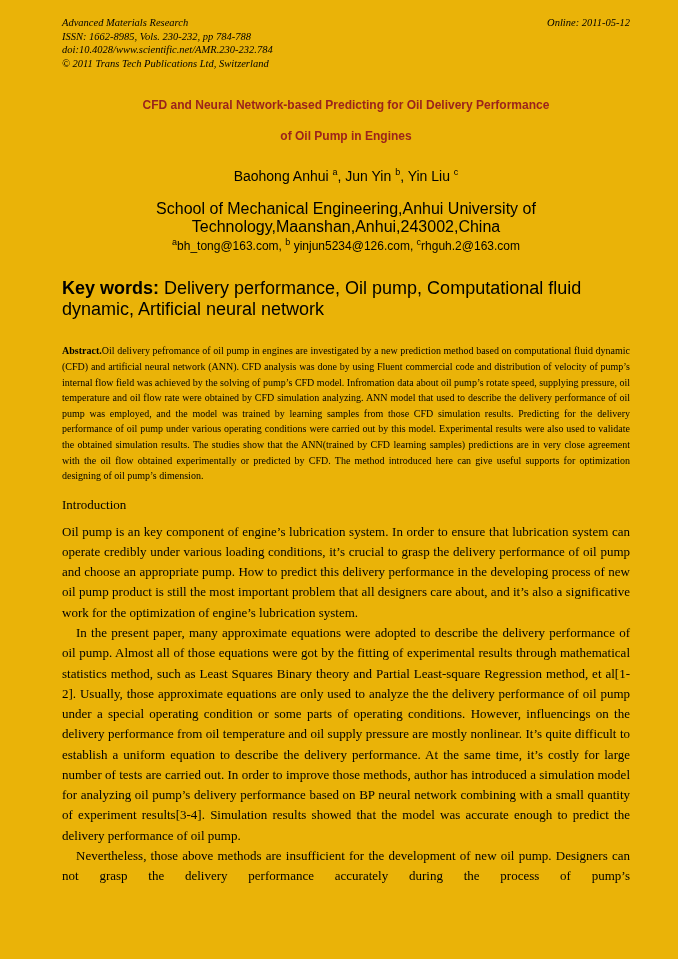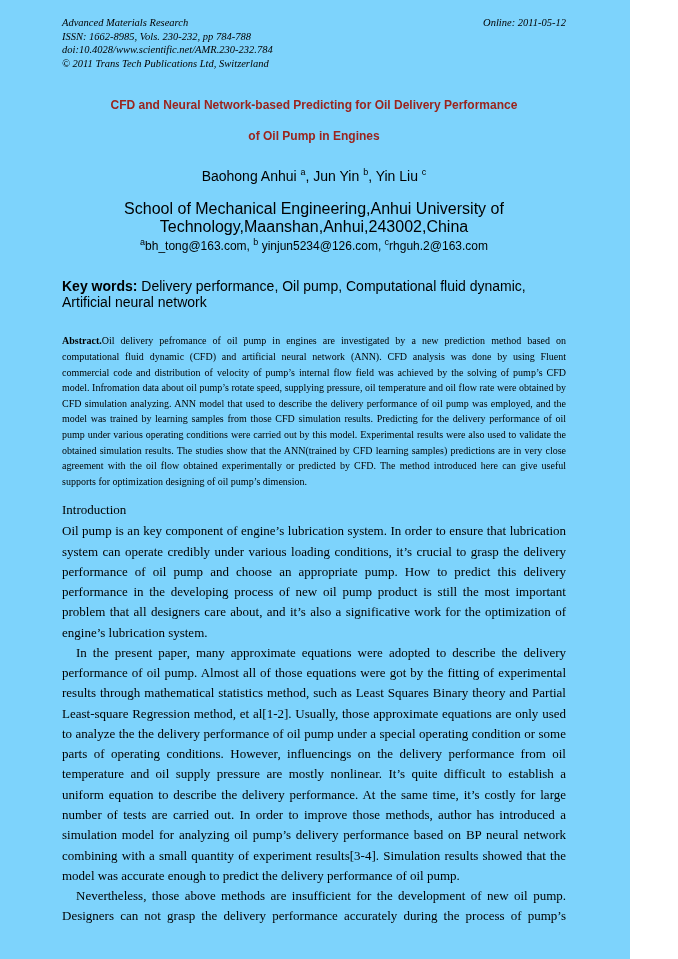--- a/index.html
+++ b/index.html
@@ -1,22 +1,22 @@
 <!DOCTYPE html>
 <html><head>
 <meta charset="utf-8">
 <style>
   html, body { margin: 0; padding: 0; background: #ffffff; }
   .page {
     position: relative;
-    width: 630px;
+    width: 678px;
     height: 959px;
     box-sizing: border-box;
-    background: #7dd3fc;
-    padding: 16px 64px 10px 62px;
+    background: #eab308;
+    padding: 16px 48px 10px 62px;
     overflow: hidden;
     color: #000000;
     font-family: "Liberation Serif", serif;
   }
   
   .pub-header {
     display: flex;
     justify-content: space-between;
     align-items: flex-start;
     font-style: italic;
@@ -54,21 +54,21 @@
   }
   .emails {
     font-family: "Liberation Sans", sans-serif;
     font-size: 12px;
     text-align: center;
     margin-top: 3px;
   }
 
   .keywords {
     font-family: "Liberation Sans", sans-serif;
-    font-size: 14px;
+    font-size: 18px;
     margin-top: 25px;
   }
   .keywords .kw-label { font-weight: bold; }
 
   .abstract {
     font-size: 10px;
     line-height: 1.56;
     text-align: justify;
     margin-top: 23px;
   }
@@ -78,21 +78,21 @@
     font-weight: normal;
     font-size: 13px;
     margin-top: 13px;
   }
   .para {
     font-size: 13px;
     line-height: 1.56;
     text-align: justify;
     margin: 0;
   }
-  .para.first { margin-top: 3px; }
+  .para.first { margin-top: 9px; }
   .para.indent { text-indent: 14px; }
   .para.justify-last { text-align-last: justify; }
 </style>
 </head>
 <body>
 
 <div class="page">
 
   <header class="pub-header">
     <div class="pub-left">

